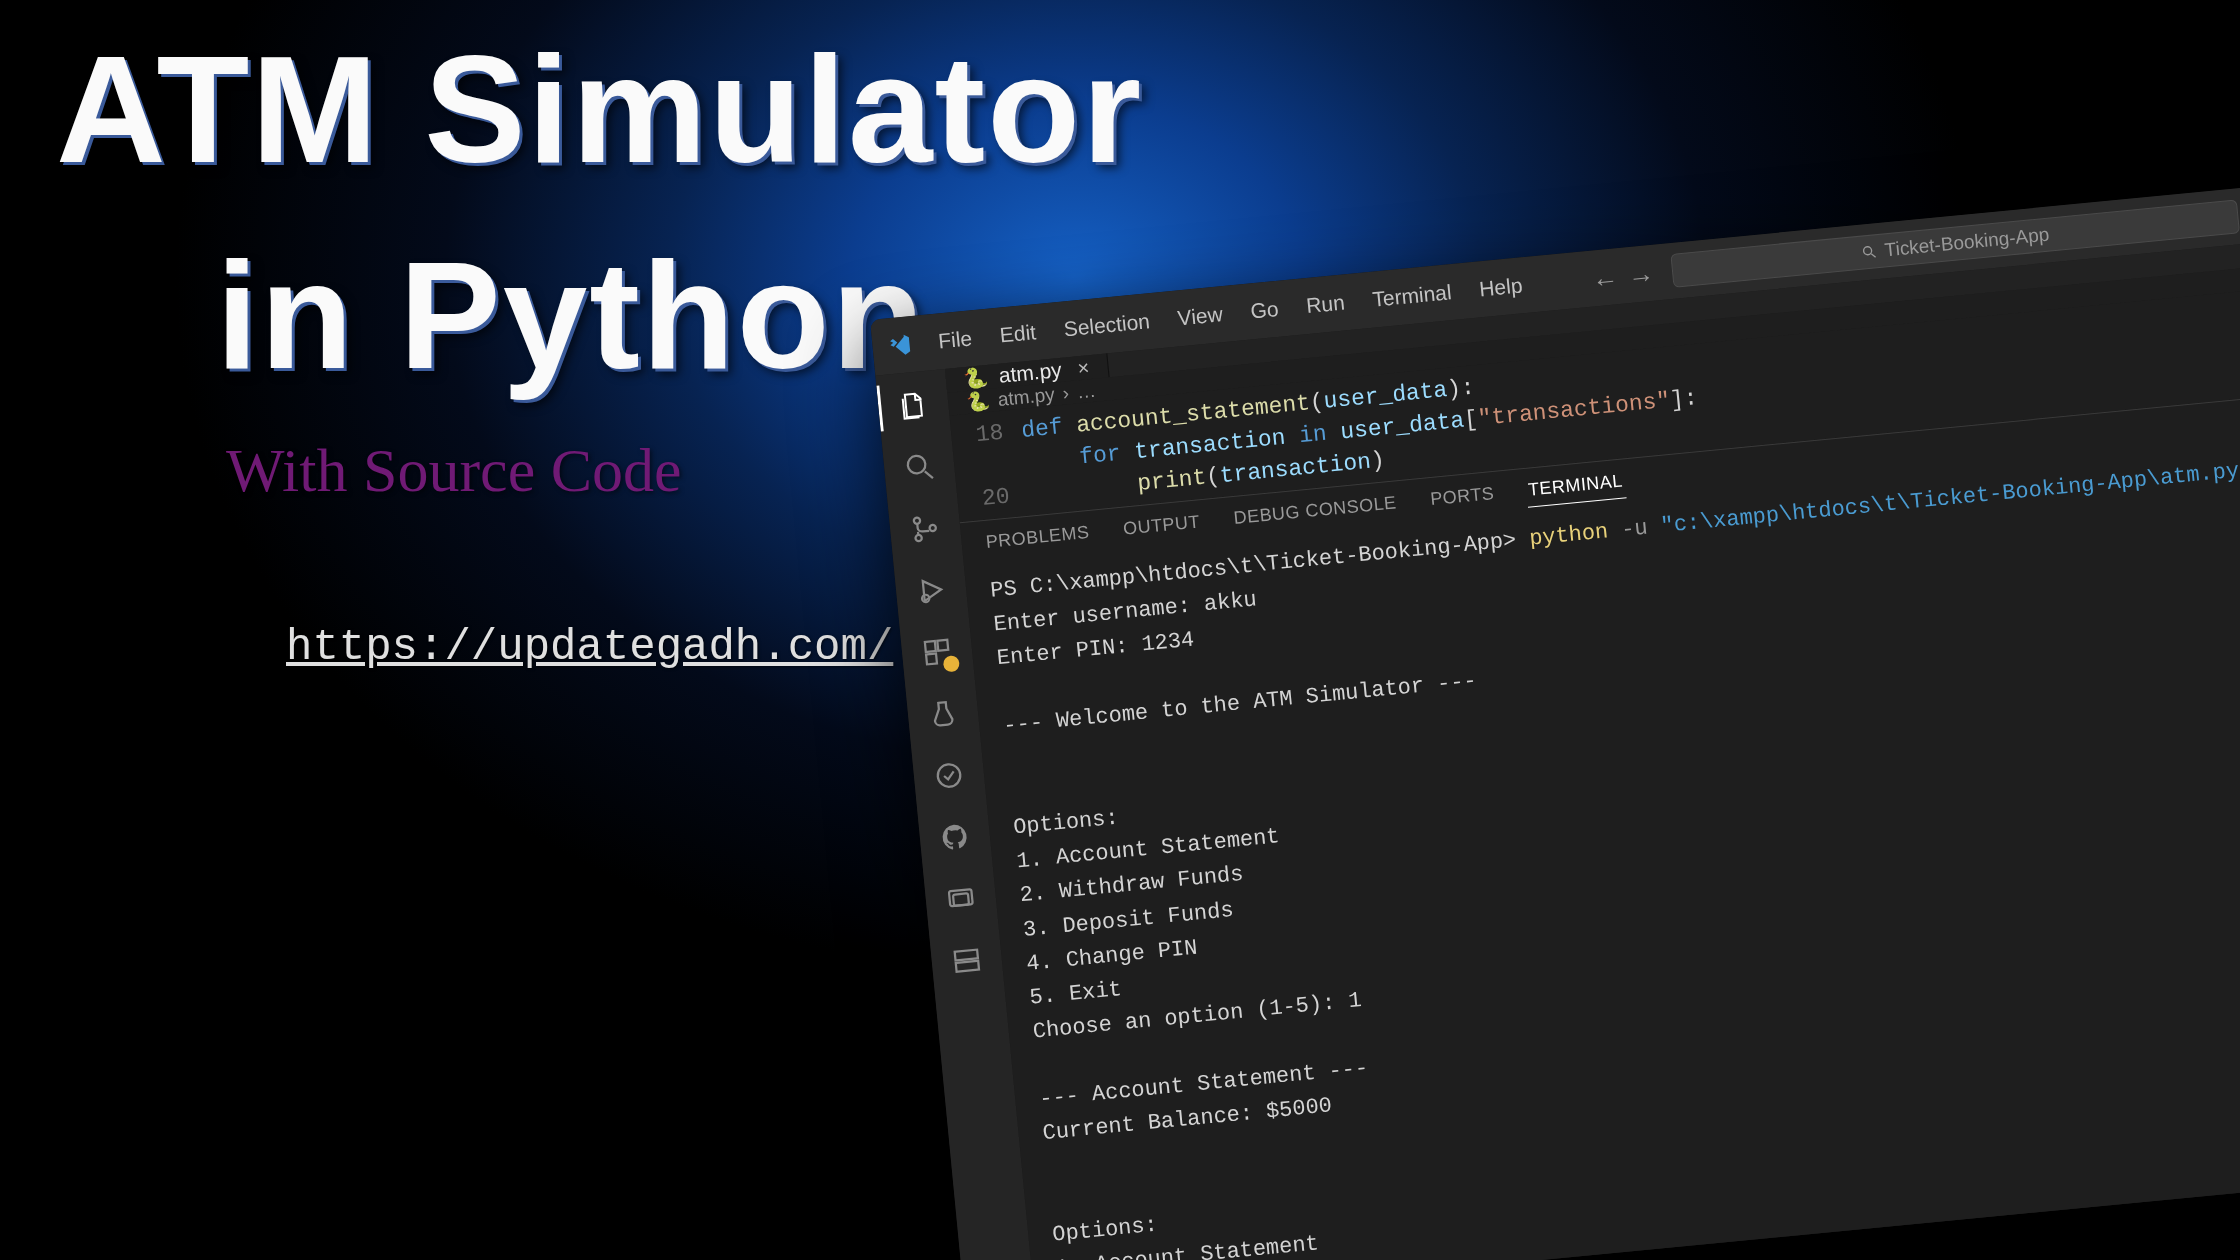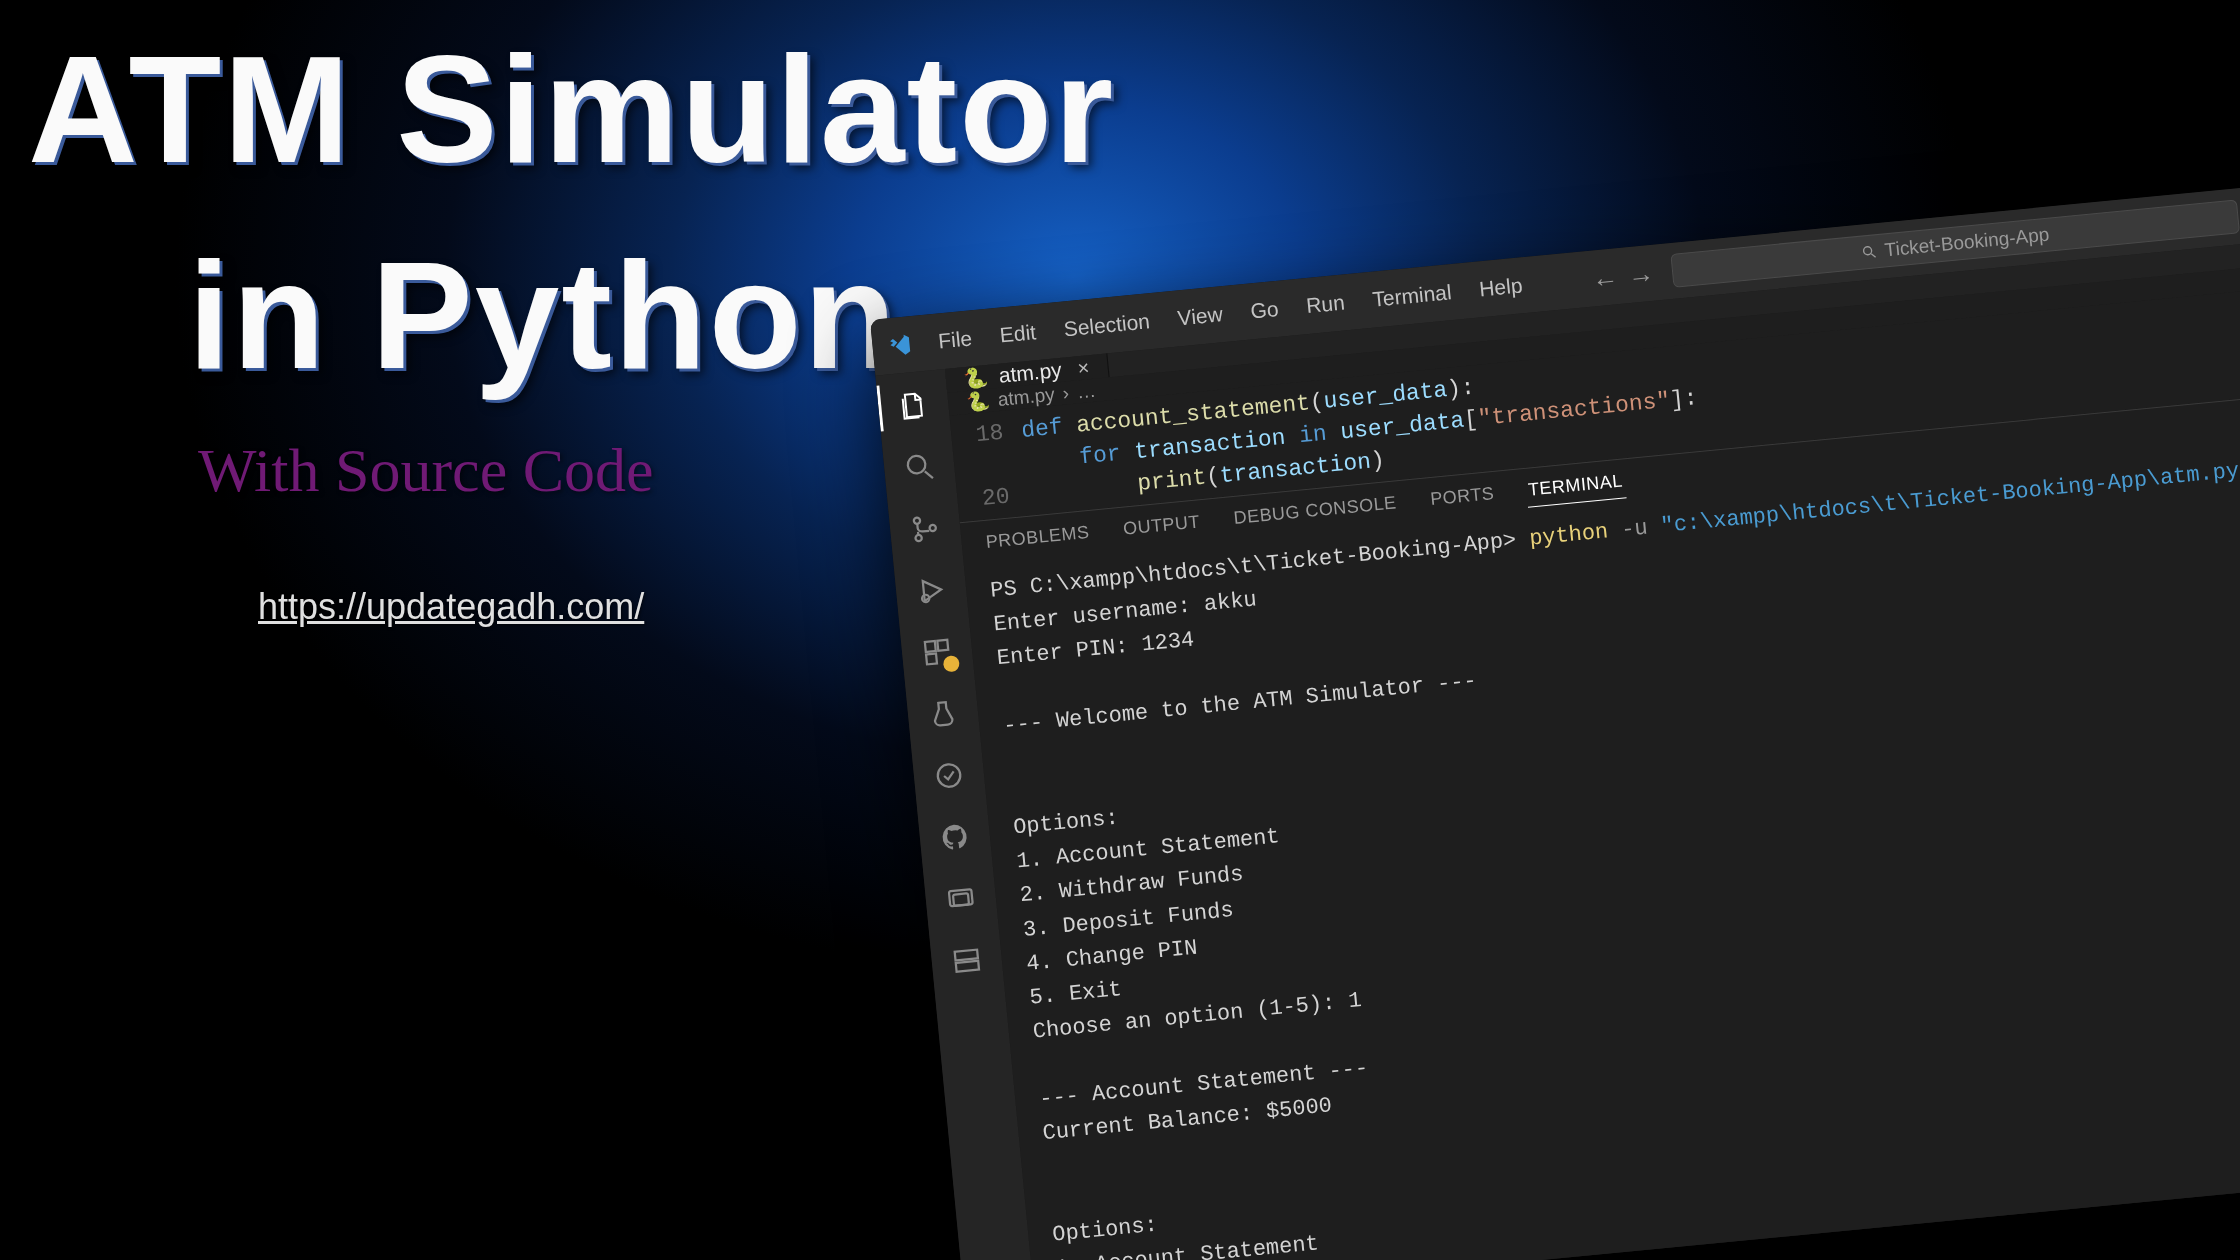--- a/index.html
+++ b/index.html
@@ -7,21 +7,21 @@
   body {
     background: radial-gradient(ellipse 900px 700px at 48% 22%, #1560c4 0%, #0b3d8f 25%, #072352 45%, #030a1a 70%, #000000 100%);
     font-family: sans-serif;
     position: relative;
   }
 
   
   .hero {
     position: absolute;
     top: 30px;
-    left: 28px;
+    left: 56px;
     color: #f5f5f5;
   }
   .hero-line {
     font-family: "Comic Sans MS", "Marker Felt", cursive, sans-serif;
     font-weight: 900;
     font-size: 152px;
     line-height: 1.05;
     color: #fafafa;
     text-shadow:
        3px 3px 0 #3a5a9a,
@@ -31,24 +31,24 @@
   .hero-line.indent { margin-left: 160px; margin-top: 46px; }
   .hero-sub {
     font-family: "Brush Script MT", "Segoe Script", cursive;
     font-size: 62px;
     margin-left: 170px;
     margin-top: 40px;
     color: #701a75;
     text-shadow: 2px 2px 4px rgba(0,0,0,0.5);
   }
   .hero-link {
-    font-family: Liberation Sans, sans-serif;
-    font-size: 36px;
+    font-family: Liberation Mono, monospace;
+    font-size: 44px;
     margin-left: 230px;
-    margin-top: 80px;
+    margin-top: 116px;
     color: #e0e0e0;
     text-decoration: underline;
     display: inline-block;
     text-shadow: 1px 1px 3px rgba(0,0,0,0.6);
   }
 
   
   .vscode {
     position: absolute;
     top: 320px;

